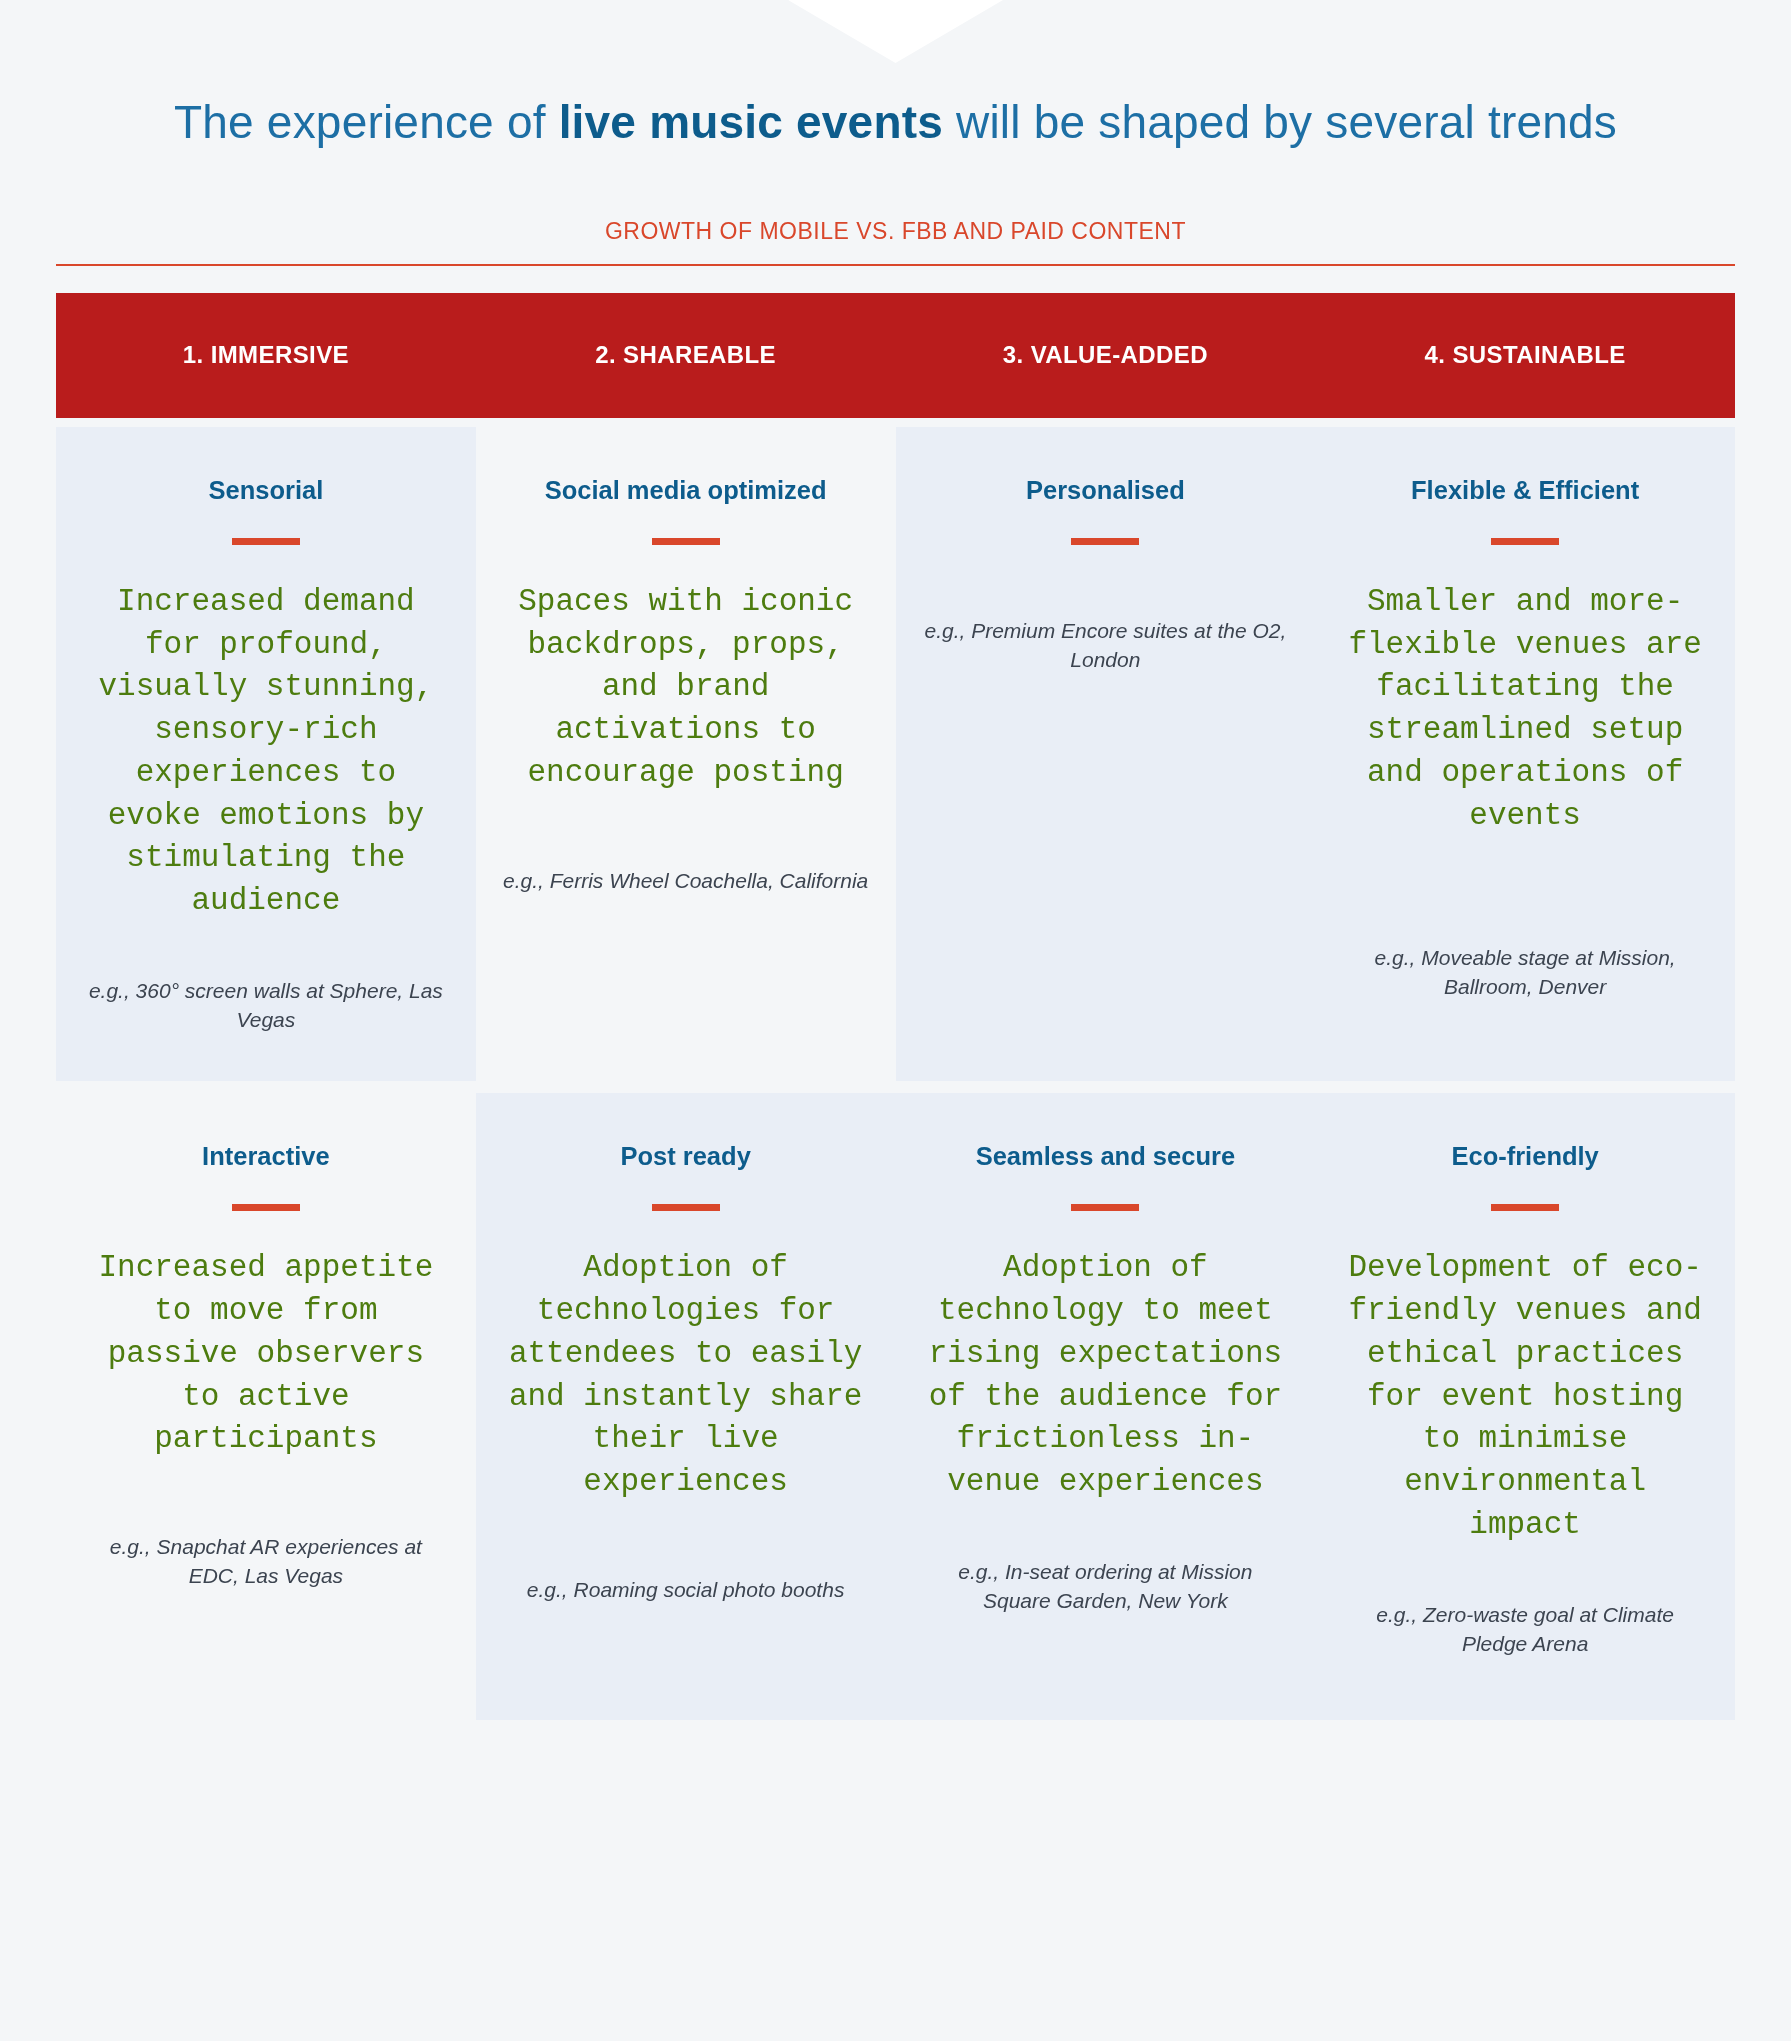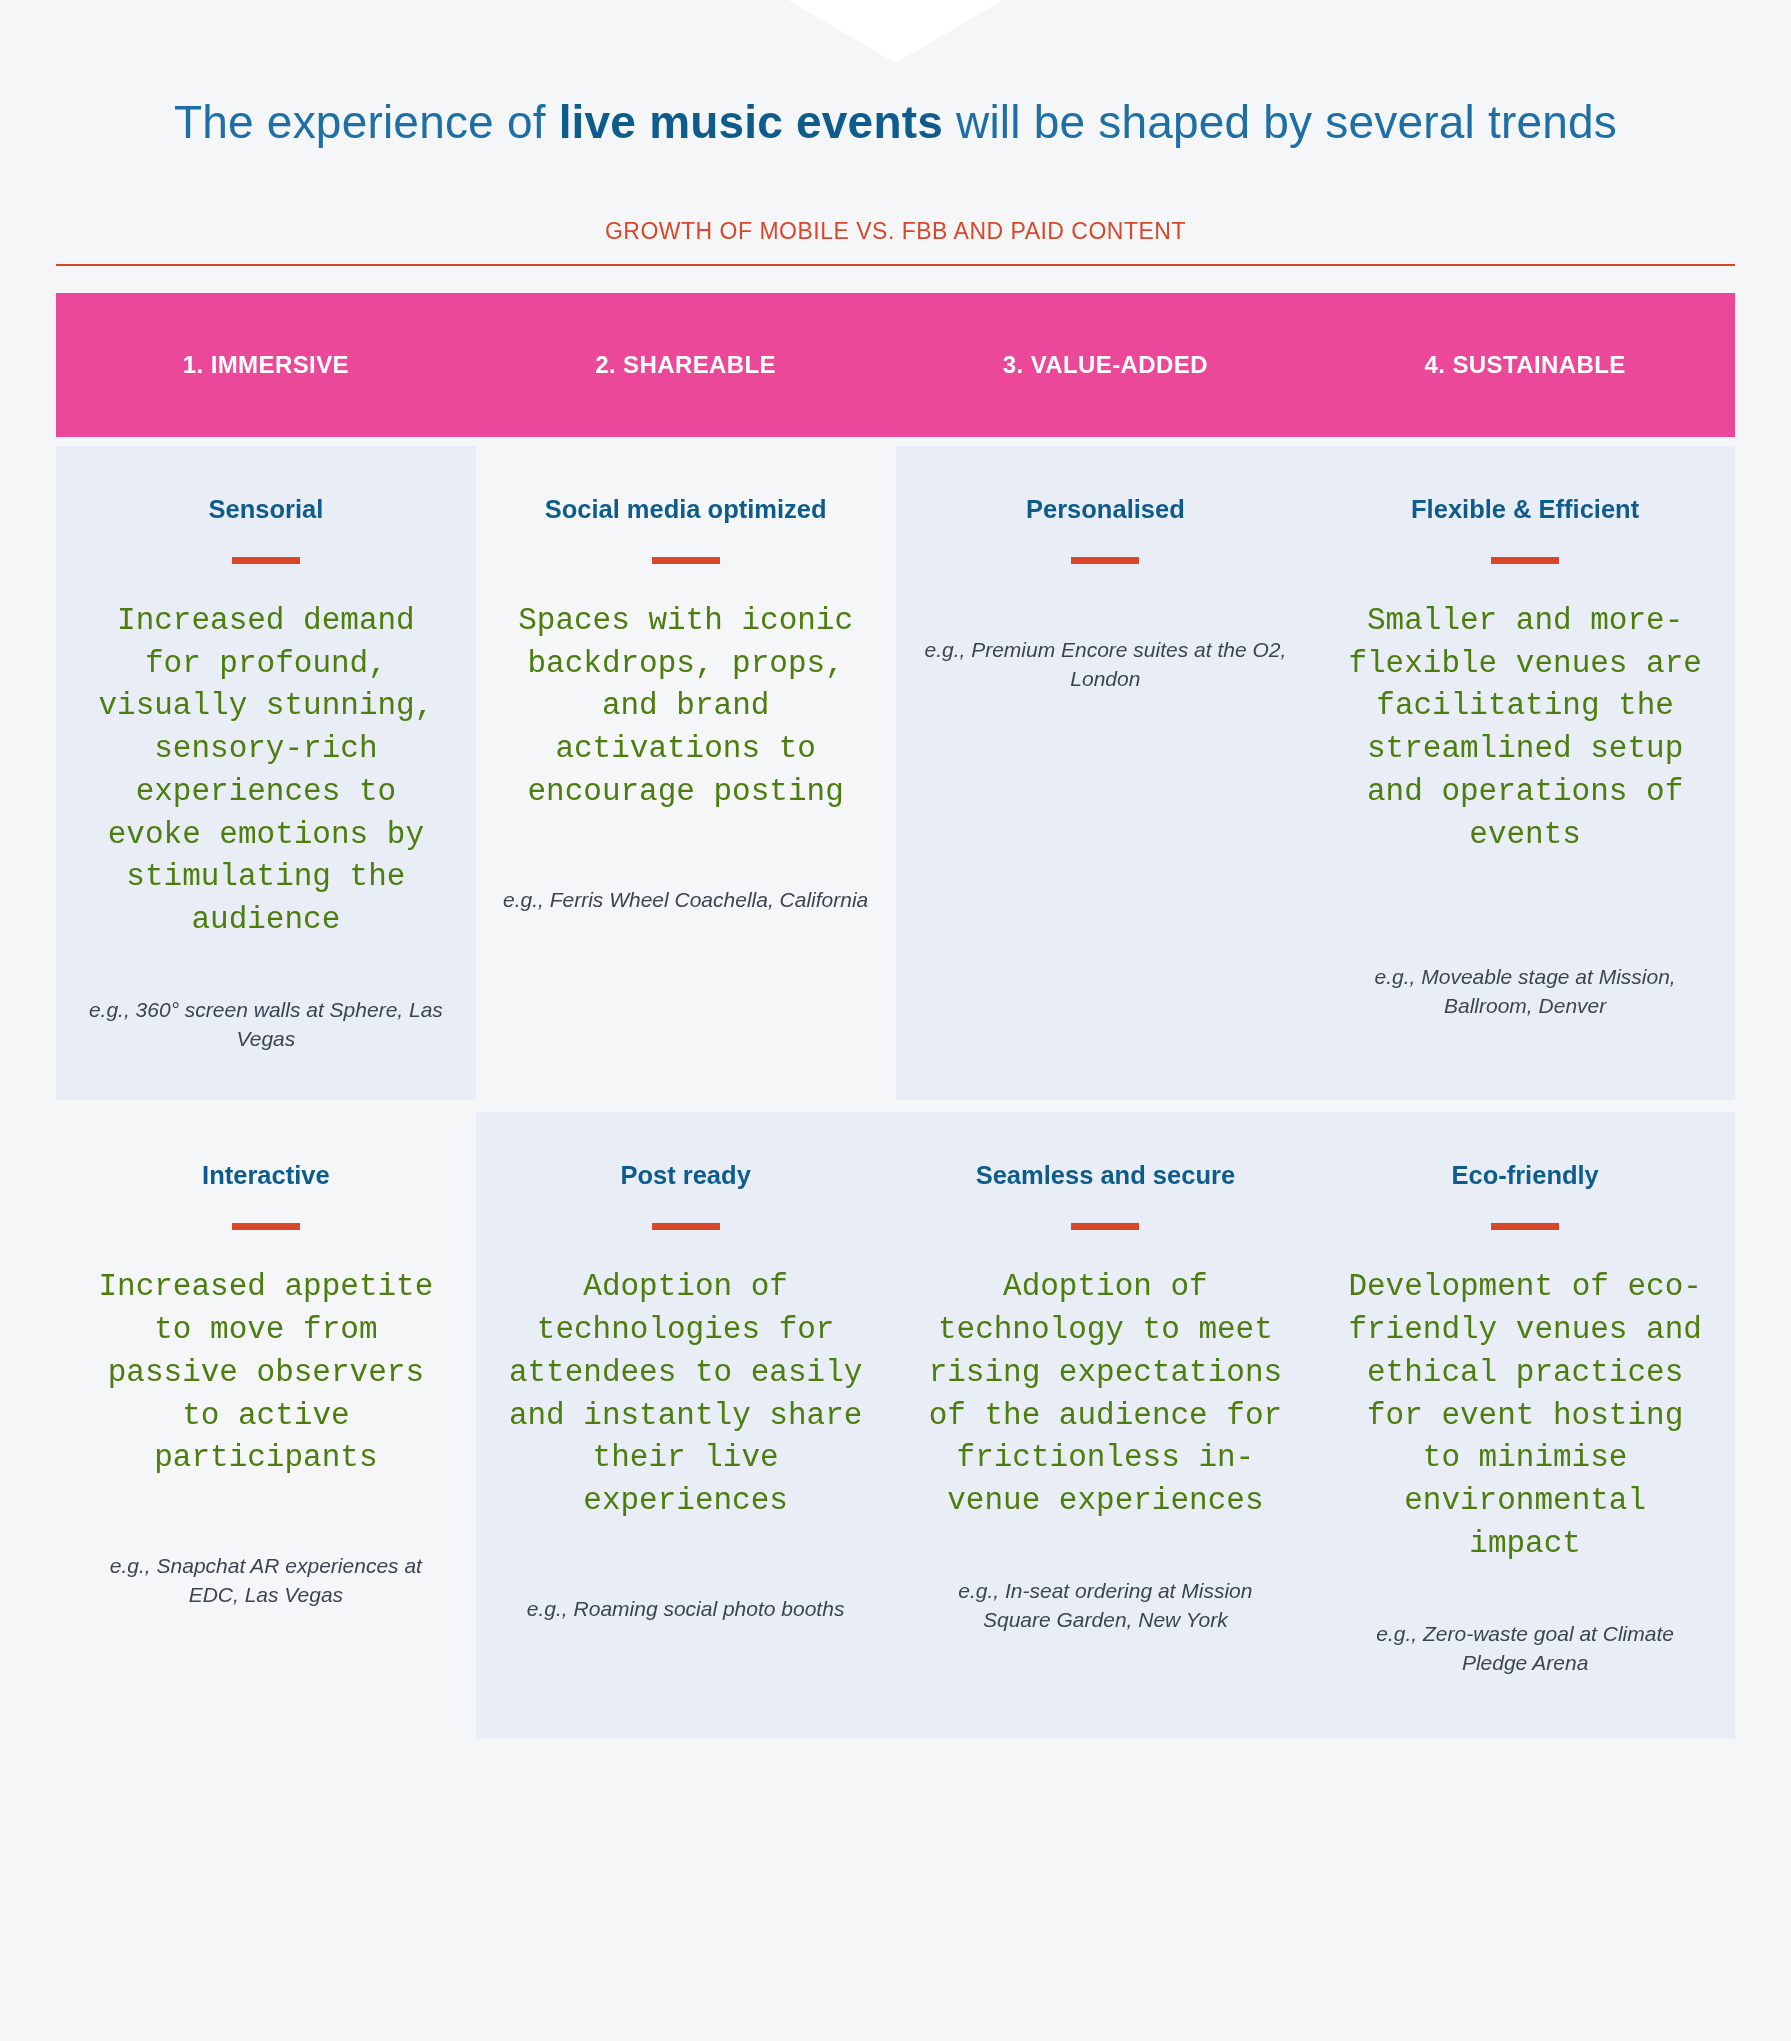--- a/index.html
+++ b/index.html
@@ -65,22 +65,22 @@
   }
 
   .grid {
     margin-top: 27px;
     width: 100%;
   }
 
   .header-row {
     display: grid;
     grid-template-columns: repeat(4, 1fr);
-    background: #ec4899;
-    height: 144px;
+    background: #b91c1c;
+    height: 125px;
   }
   .header-cell {
     display: flex;
     align-items: center;
     justify-content: center;
     color: #ffffff;
     font-size: 24px;
     font-weight: 700;
     letter-spacing: 0.4px;
   }

